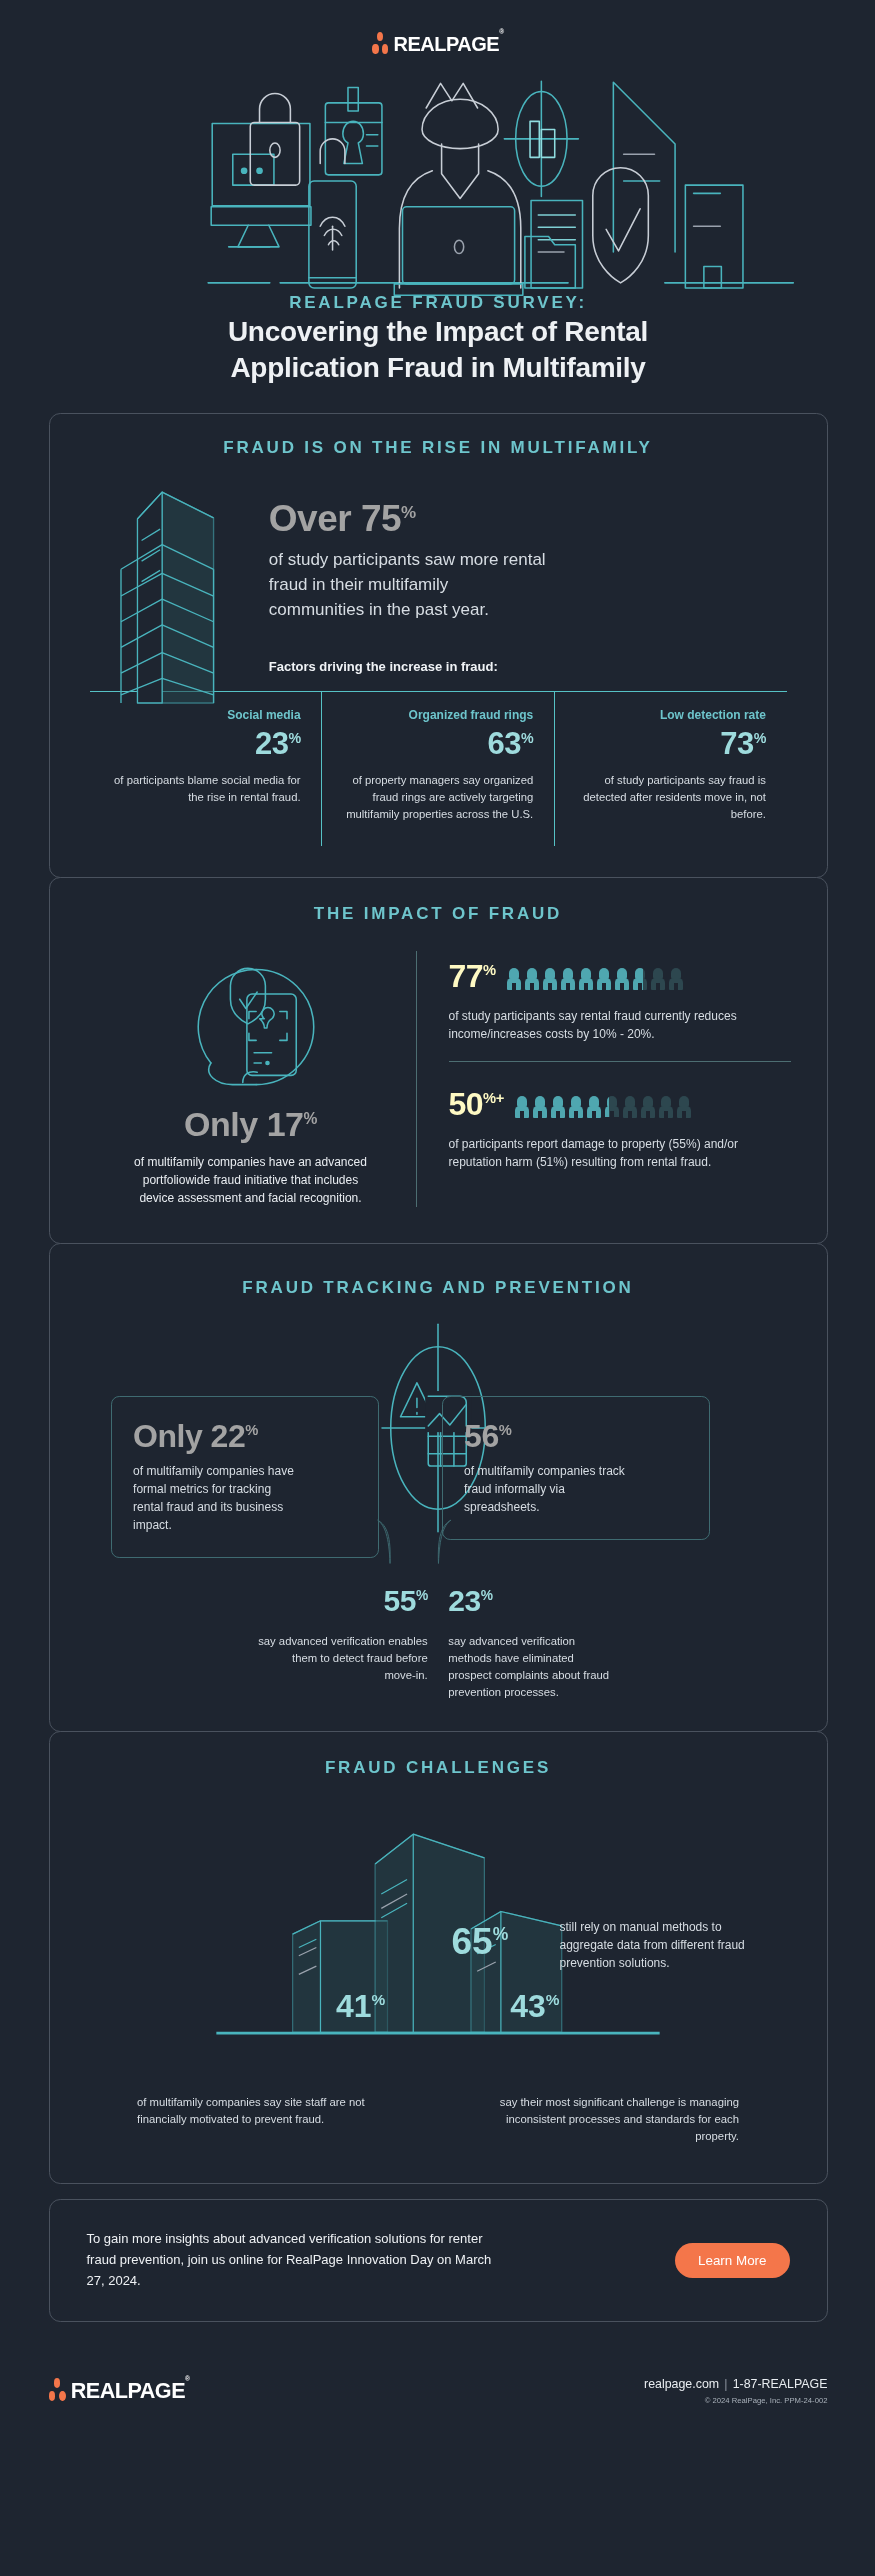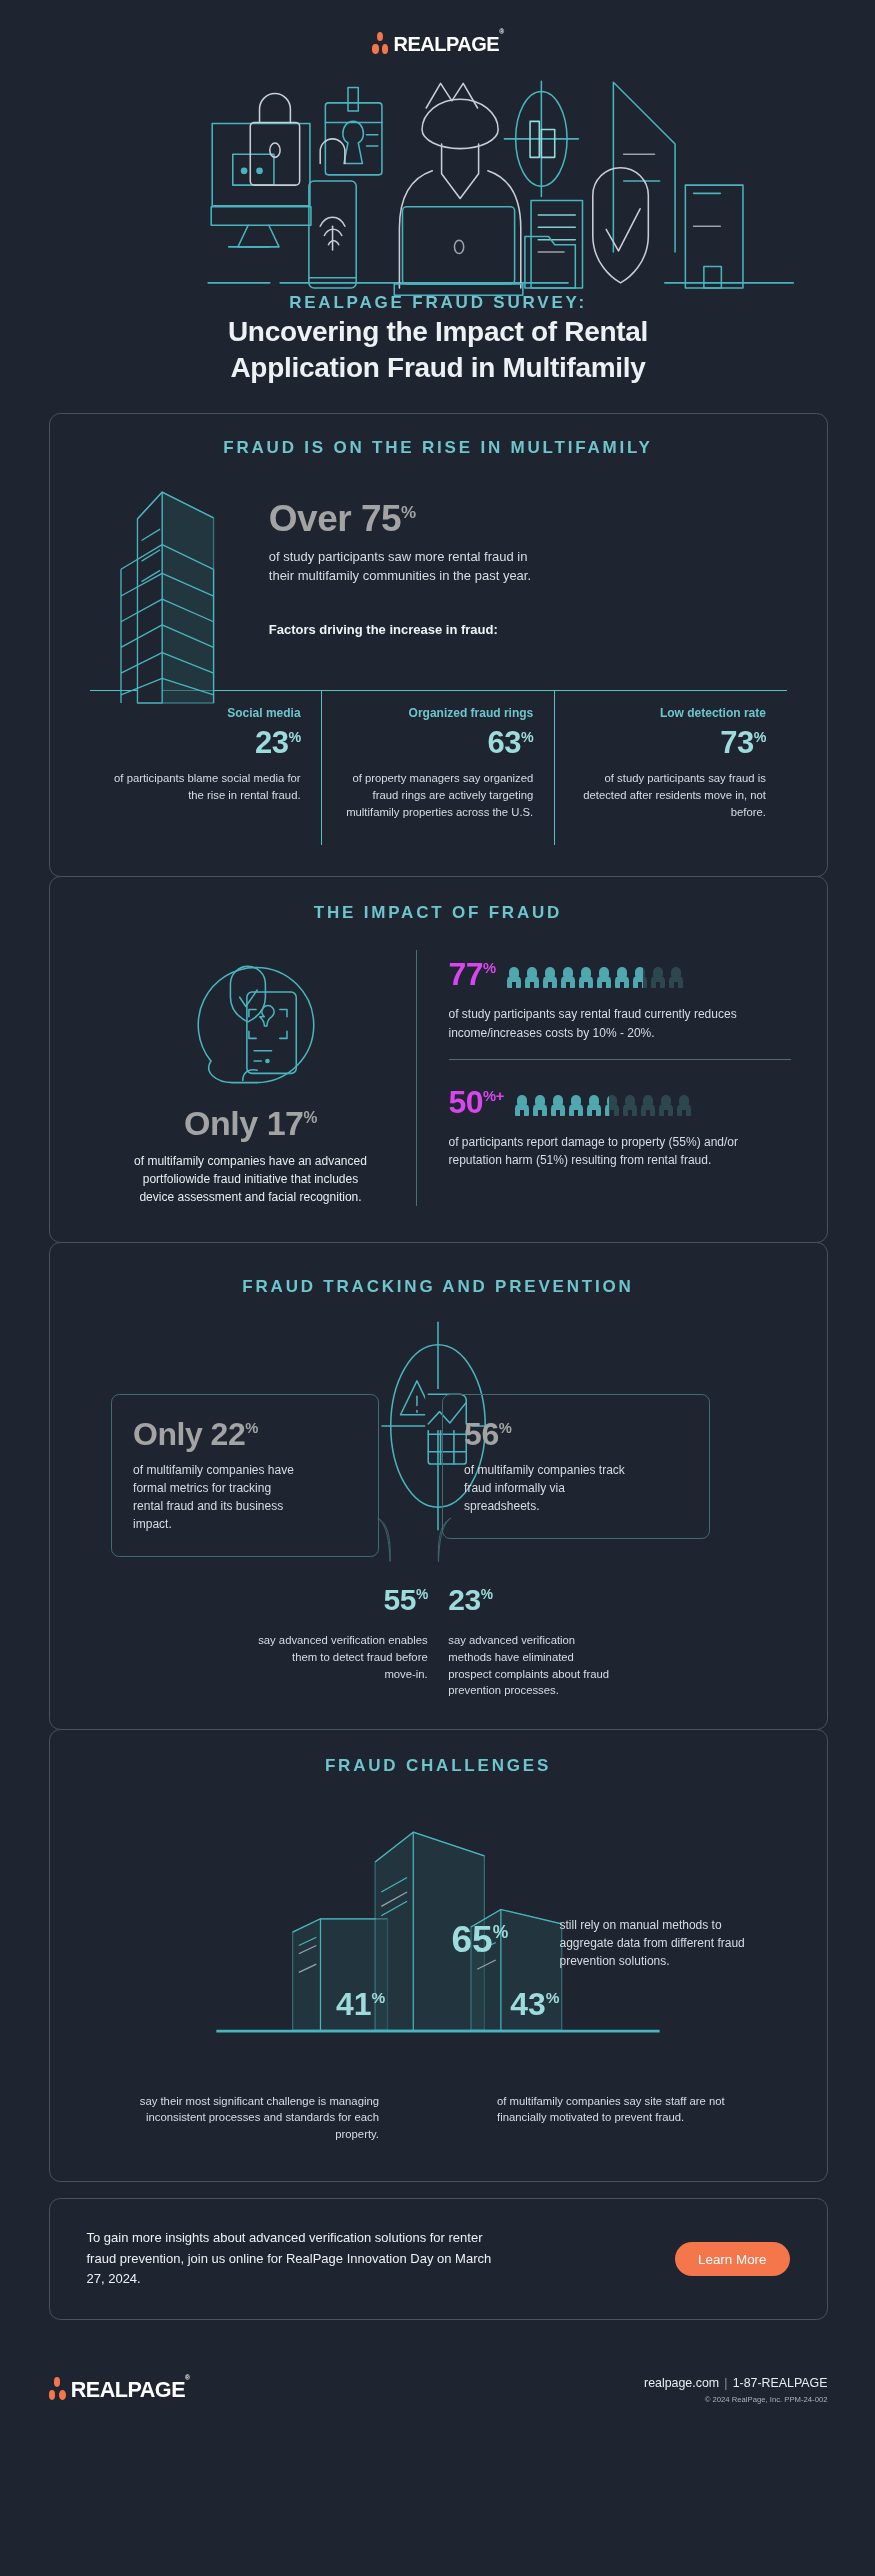--- a/index.html
+++ b/index.html
@@ -58,22 +58,22 @@
     text-align:center;color:#eef1f4;margin-top:1px;
     font-size:28px;line-height:1.28;font-weight:bold;
     letter-spacing:-0.3px;width:608px;
   }
 
   
   .bignum{font-weight:bold;line-height:.95;letter-spacing:-0.5px;}
   .bignum sup{font-size:.46em;vertical-align:super;font-weight:bold;}
   .white{color:#a3a3a3;}
   .teal{color:#9edbdd;}
-  .tealdk{color:#d946ef;}
-  .body-txt{font-size:13px;line-height:1.48;color:#d7dde3;}
+  .tealdk{color:#fef9c3;}
+  .body-txt{font-size:17px;line-height:1.48;color:#d7dde3;}
 
   
   .sec1{padding:24px 0 31px 0;}
   .sec1-row{display:flex;margin-top:29px;padding-left:40px;}
   .tower-wrap{width:170px;height:185px;position:relative;flex:0 0 170px;}
   .sec1-copy{padding-top:13.4px;margin-left:9.3px;}
   .sec1-copy .bignum{font-size:37px;}
   .sec1-copy p{margin-top:11.3px;width:278px;}
   .factors-head{
     margin-top:36px;font-size:13px;font-weight:bold;color:#f0f3f6;
@@ -544,22 +544,22 @@
           <path d="M120 450 h860" stroke="#49b4bd" stroke-width="5"></path>
         </g>
         <text x="576" y="296" font-family="Liberation Sans, sans-serif" font-size="72" font-weight="bold" fill="#9edbdd">65<tspan font-size="34" dy="-26">%</tspan></text>
         <text x="352" y="418" font-family="Liberation Sans, sans-serif" font-size="62" font-weight="bold" fill="#9edbdd">41<tspan font-size="30" dy="-22">%</tspan></text>
         <text x="690" y="418" font-family="Liberation Sans, sans-serif" font-size="62" font-weight="bold" fill="#9edbdd">43<tspan font-size="30" dy="-22">%</tspan></text>
       </svg>
       <div style="position:absolute;left:510px;top:117px;width:206px;font-size:12px;line-height:1.5;color:#d7dde3;">still rely on manual methods to aggregate data from different fraud prevention solutions.</div>
     </div>
 
     <div class="sec4-bottom">
+      <div class="c r">of multifamily companies say site staff are not financially motivated to prevent fraud.</div>
       <div class="c l">say their most significant challenge is managing inconsistent processes and standards for each property.</div>
-      <div class="c r">of multifamily companies say site staff are not financially motivated to prevent fraud.</div>
     </div>
   </section>
 
   <div class="cta">
     <p>To gain more insights about advanced verification solutions for renter fraud prevention, join us online for RealPage Innovation Day on March 27, 2024.</p>
     <button class="cta-btn">Learn More</button>
   </div>
 
   <div class="footer">
     <div class="logo">

